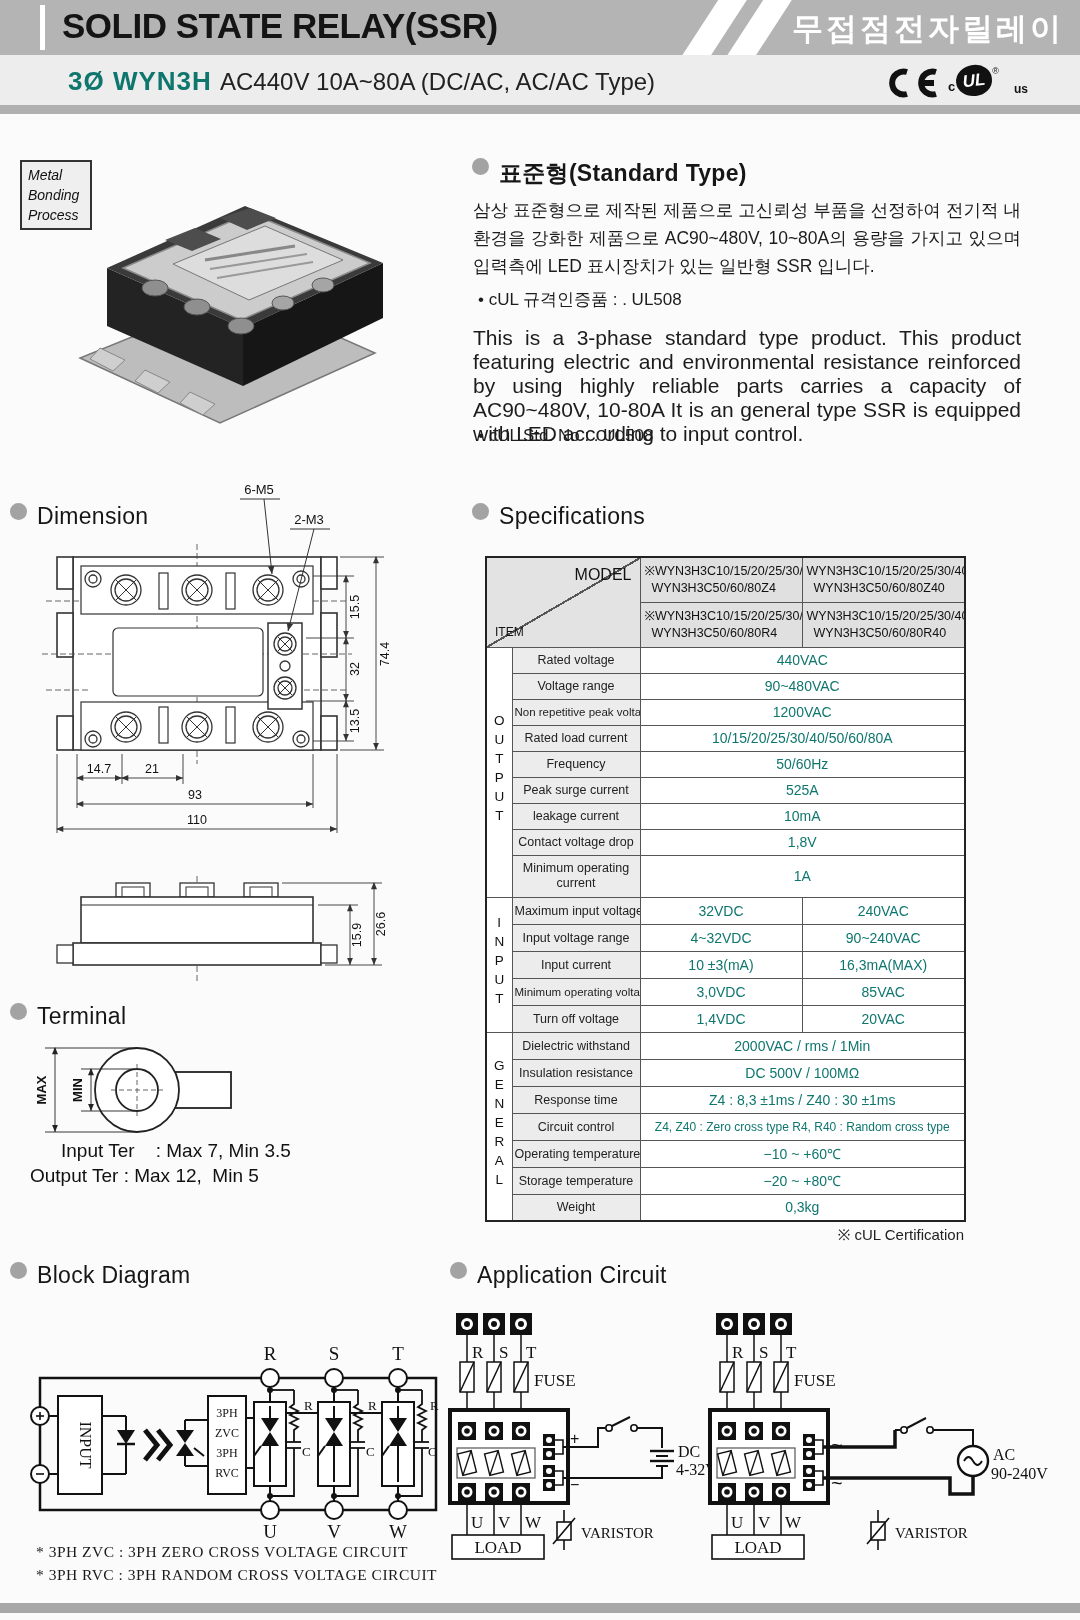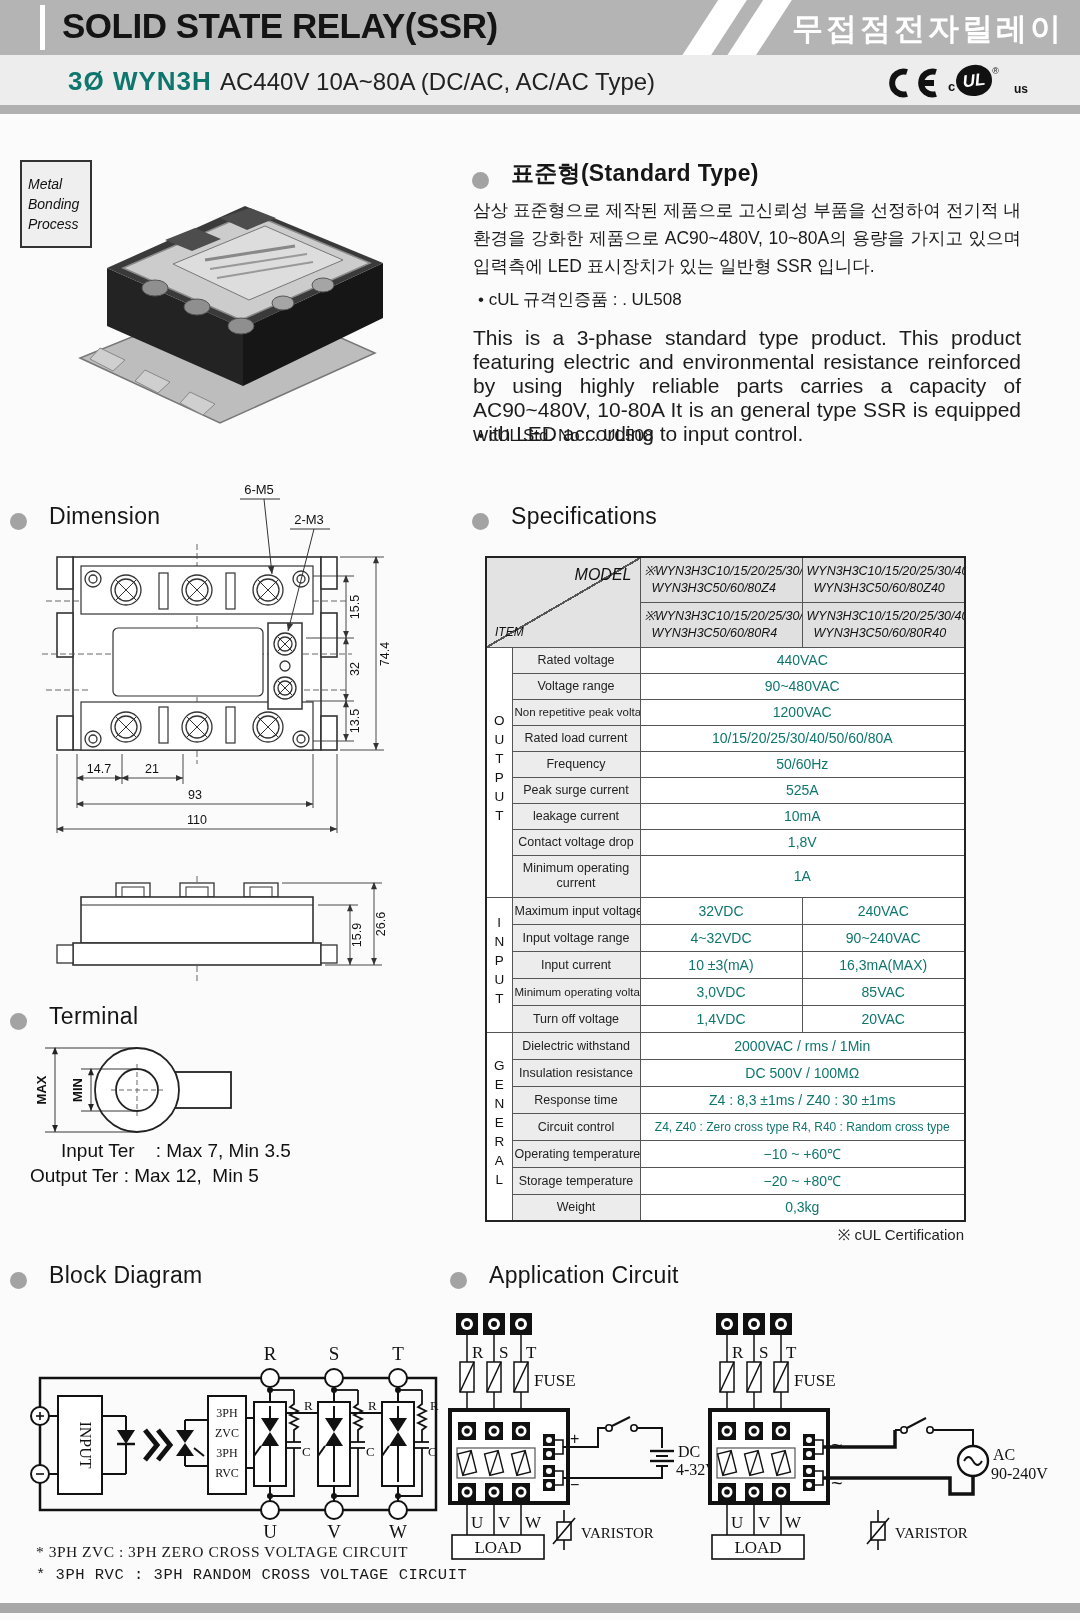--- a/index.html
+++ b/index.html
@@ -19,49 +19,49 @@
   .ce-mark { position:absolute; left:884px; top:13px; }
   .ul-mark { position:absolute; left:948px; top:10px; display:flex; align-items:flex-end; }
   .ul-c { font-size:13px; font-weight:700; color:#111; margin-right:1px; margin-bottom:2px; }
   .ul-circle { width:36px; height:31px; background:#111; border-radius:52% 48% 50% 50%; color:#fff; display:flex; align-items:center; justify-content:center; font-style:italic; font-weight:800; font-size:17px; transform:rotate(-6deg); }
   .ul-reg { font-size:9px; color:#111; margin-bottom:20px; }
   .ul-us { font-size:12px; font-weight:700; color:#111; margin-left:15px; }
   .hdr-strip { position:absolute; left:0; top:105px; width:1080px; height:9px; background:#b0b0b0; }
   .ftr-strip { position:absolute; left:0; top:1603px; width:1080px; height:10px; background:#a8a8a8; }
 
   
-  .sec-head { position:absolute; display:flex; align-items:flex-end; gap:22px; }
+  .sec-head { position:absolute; display:flex; align-items:flex-start; gap:10px; }
   .sec-bullet { width:17px; height:17px; border-radius:50%; background:#a3a3a3; flex:none; }
   .sec-title { font-size:23px; color:#161616; letter-spacing:0.3px; }
   .sec-title.kr { font-weight:700; }
 
   
   .kr-para { position:absolute; left:473px; top:196px; width:548px; font-size:17.5px; line-height:28px; color:#1c1c1c; text-align:justify; }
   .kr-note { position:absolute; left:478px; top:288px; font-size:17px; color:#1c1c1c; }
   .en-para { position:absolute; left:473px; top:326px; width:548px; font-size:21px; line-height:24px; color:#1c1c1c; text-align:justify; }
   .en-note { position:absolute; left:478px; top:426px; font-size:17px; color:#1c1c1c; }
 
   
-  .badge { position:absolute; left:20px; top:160px; width:72px; height:88px; border:2px solid #333; background:#efefef; display:flex; flex-direction:column; justify-content:center; padding-left:6px; gap:1px; }
+  .badge { position:absolute; left:20px; top:160px; width:72px; height:70px; border:2px solid #333; background:#efefef; display:flex; flex-direction:column; justify-content:center; padding-left:6px; gap:1px; }
   .badge div { font-style:italic; font-size:14px; color:#111; line-height:19px; }
 
   
   .ter-line { position:absolute; left:30px; font-size:19px; color:#111; white-space:pre; }
 
   
   .spec-wrap { position:absolute; left:485px; top:556px; width:479px; }
   table.spec { border-collapse:collapse; table-layout:fixed; width:479px; border:2px solid #222; }
   table.spec td, table.spec th { border:1px solid #555; font-weight:400; overflow:hidden; }
   .col-sec { width:26px; } .col-item { width:128px; } .col-v1 { width:162px; } .col-v2 { width:163px; }
   td.diag { background:#e3e3e3 linear-gradient(to bottom right, rgba(0,0,0,0) calc(50% - 1px), #555 calc(50% - 1px), #555 calc(50% + 1px), rgba(0,0,0,0) calc(50% + 1px)); position:relative; }
   td.diag .lbl-model { position:absolute; right:8px; top:8px; font-size:16px; color:#111; }
   td.diag .lbl-item { position:absolute; left:8px; bottom:8px; font-size:12px; color:#111; }
   td.modelcell { background:#e0e0e0; font-size:12.5px; color:#111; padding:3px 4px; line-height:17px; }
   td.modelcell .l2 { padding-left:7px; }
-  tr.hrow { height:45px;font-style:italic; }
+  tr.hrow { height:45px; }
   td.secv { background:#fff; text-align:center; vertical-align:middle; }
   td.secv span { writing-mode:vertical-rl; text-orientation:upright; font-size:13.5px; letter-spacing:4px; color:#111; }
   td.item { background:#ececec; text-align:center; font-size:12.5px; color:#222; white-space:nowrap; padding:0 2px; }
   td.item.wrap2 { white-space:normal; line-height:15px; }
   td.val { background:#fff; text-align:center; font-size:14px; color:#0f766e; }
   td.val.tight { font-size:12px; }
   tr.r26 { height:26px; } tr.r27 { height:27px; } tr.r42 { height:42px; }
   .spec-foot { position:absolute; left:485px; top:1224px; width:479px; text-align:right; font-size:15px; color:#222; }
 
   
@@ -614,21 +614,21 @@
     </g>
     <text x="252" y="22" font-size="19" class="ser" fill="#111" text-anchor="middle">R</text>
     <text x="316" y="22" font-size="19" class="ser" fill="#111" text-anchor="middle">S</text>
     <text x="380" y="22" font-size="19" class="ser" fill="#111" text-anchor="middle">T</text>
     <text x="252" y="200" font-size="19" class="ser" fill="#111" text-anchor="middle">U</text>
     <text x="316" y="200" font-size="19" class="ser" fill="#111" text-anchor="middle">V</text>
     <text x="380" y="200" font-size="19" class="ser" fill="#111" text-anchor="middle">W</text>
   </svg>
 
   <div class="note-line" style="top:1543px;">* 3PH ZVC : 3PH  ZERO CROSS   VOLTAGE   CIRCUIT</div>
-  <div class="note-line" style="top:1566px;font-family:Liberation Mono, monospace;">* 3PH RVC : 3PH RANDOM CROSS VOLTAGE CIRCUIT</div>
+  <div class="note-line" style="top:1566px;">* 3PH RVC : 3PH RANDOM CROSS VOLTAGE CIRCUIT</div>
 
   <div class="sec-head" style="left:450px;top:1262px;">
     <span class="sec-bullet"></span>
     <span class="sec-title">Application Circuit</span>
   </div>
 
   <svg class="abs" style="left:440px;top:1300px;" width="270" height="262" viewBox="0 0 270 262">
 
     <g>
       <rect x="16" y="13" width="22" height="22" fill="#111"></rect>

